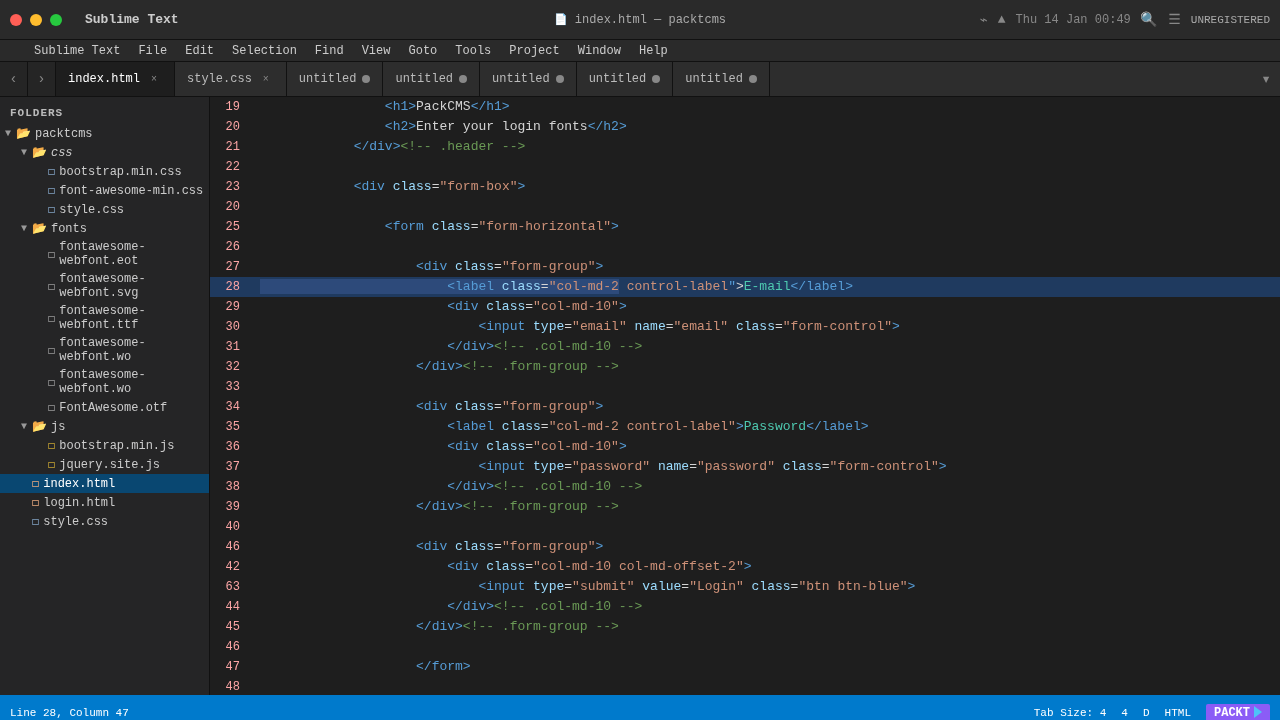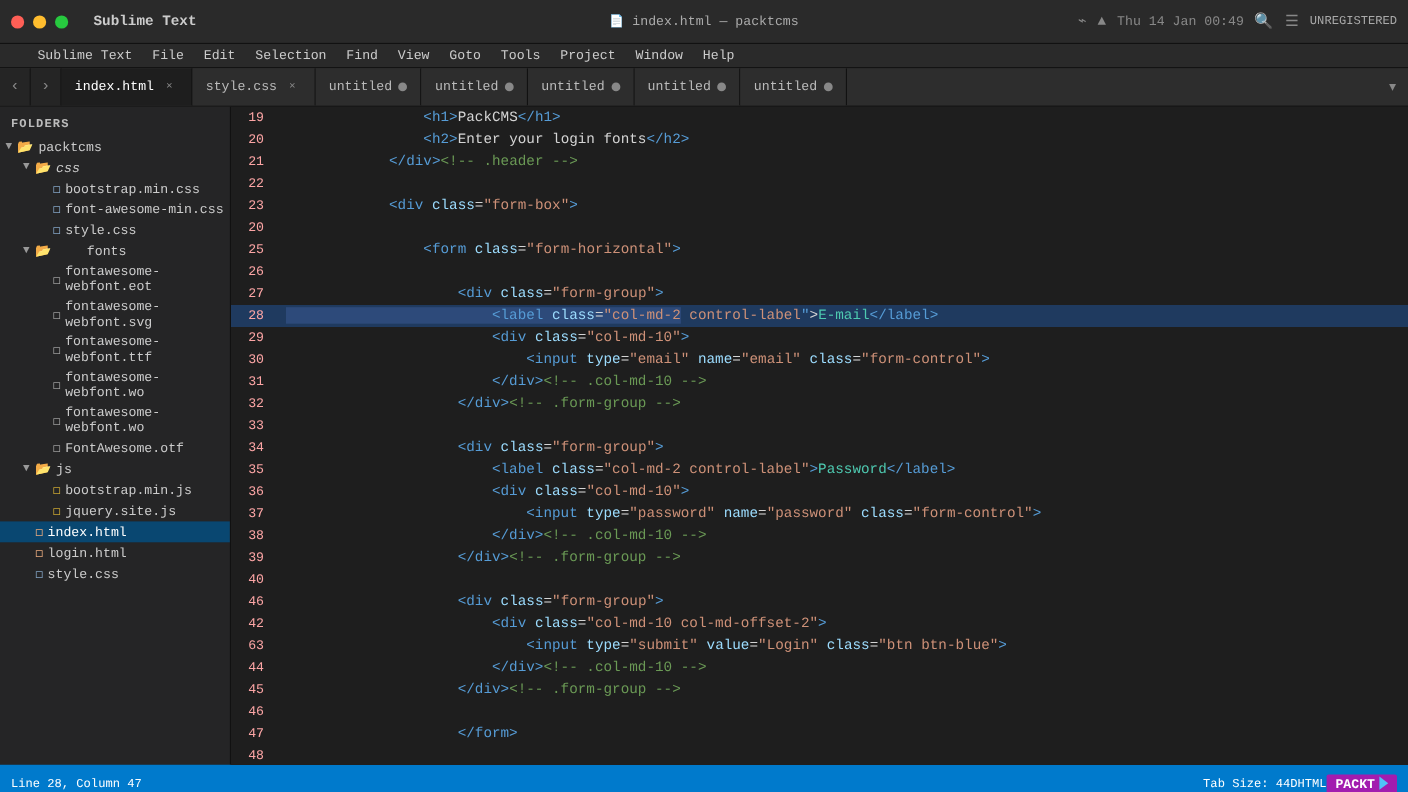--- a/index.html
+++ b/index.html
@@ -223,23 +223,23 @@
       height: 35px;
       background: #007acc;
       display: flex;
       align-items: center;
       padding: 0 10px;
       font-size: 11px;
       color: #fff;
       justify-content: space-between;
     }
     #statusbar-left { display: flex; align-items: center; gap: 15px; }
-    #statusbar-right { display: flex; align-items: center; }
+    #statusbar-right { display: flex; align-items: center; gap: 15px; }
     .packt-badge {
-      background: #a21caf;
+      background: #8b5cf6;
       padding: 2px 8px;
       font-weight: bold;
       font-size: 12px;
       color: #fff;
       border-radius: 2px;
       display: flex;
       gap: 4px;
     }
     .packt-triangle {
       width: 0; height: 0;
@@ -358,21 +358,21 @@
           <span class="tree-indent"></span>
           <span class="tree-indent"></span>
           <span class="tree-arrow"></span>
           <span class="tree-icon" style="color: rgb(129, 161, 193);">◻</span>
           <span style="font-size: 12px;">style.css</span>
         </div>
         <div class="tree-item">
           <span class="tree-indent"></span>
           <span class="tree-arrow">▼</span>
           <span class="tree-icon" style="color: rgb(220, 182, 122);">📂</span>
-          <span style="font-size: 12px; margin-left: 28px;">fonts</span>
+          <span style="font-size: 12px;">fonts</span>
         </div>
         <div class="tree-item">
           <span class="tree-indent"></span>
           <span class="tree-indent"></span>
           <span class="tree-arrow"></span>
           <span class="tree-icon" style="color: rgb(153, 153, 153);">◻</span>
           <span style="font-size: 12px;">fontawesome-webfont.eot</span>
         </div>
         <div class="tree-item">
           <span class="tree-indent"></span>

